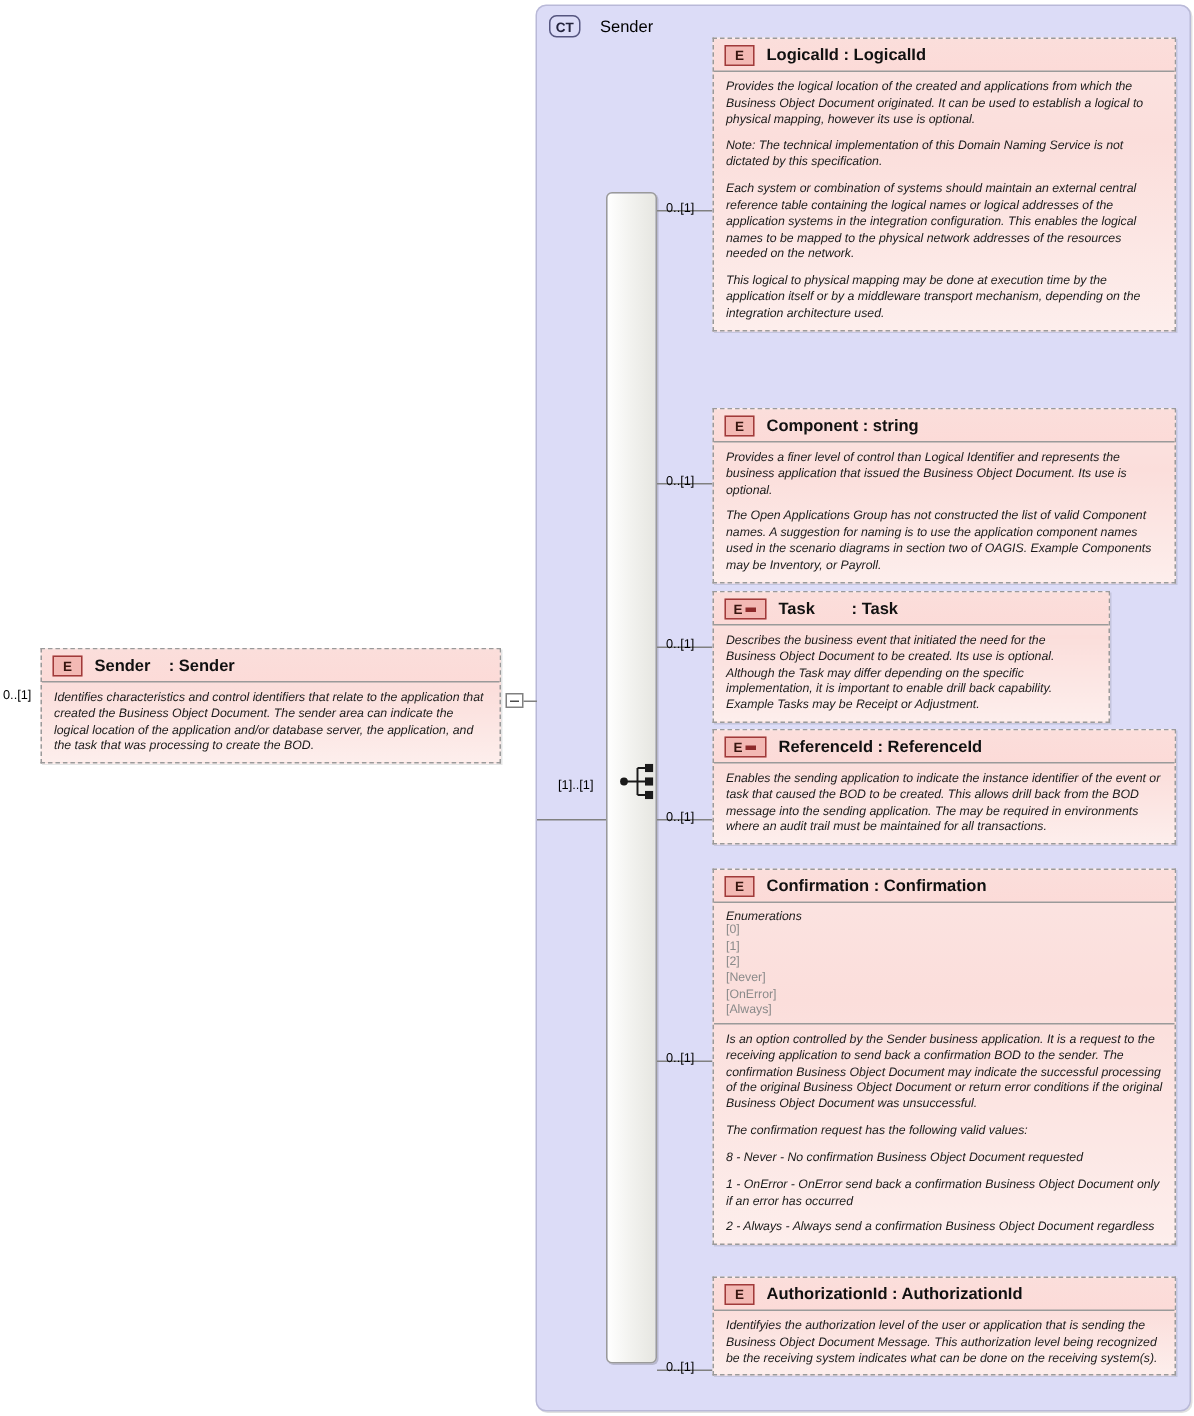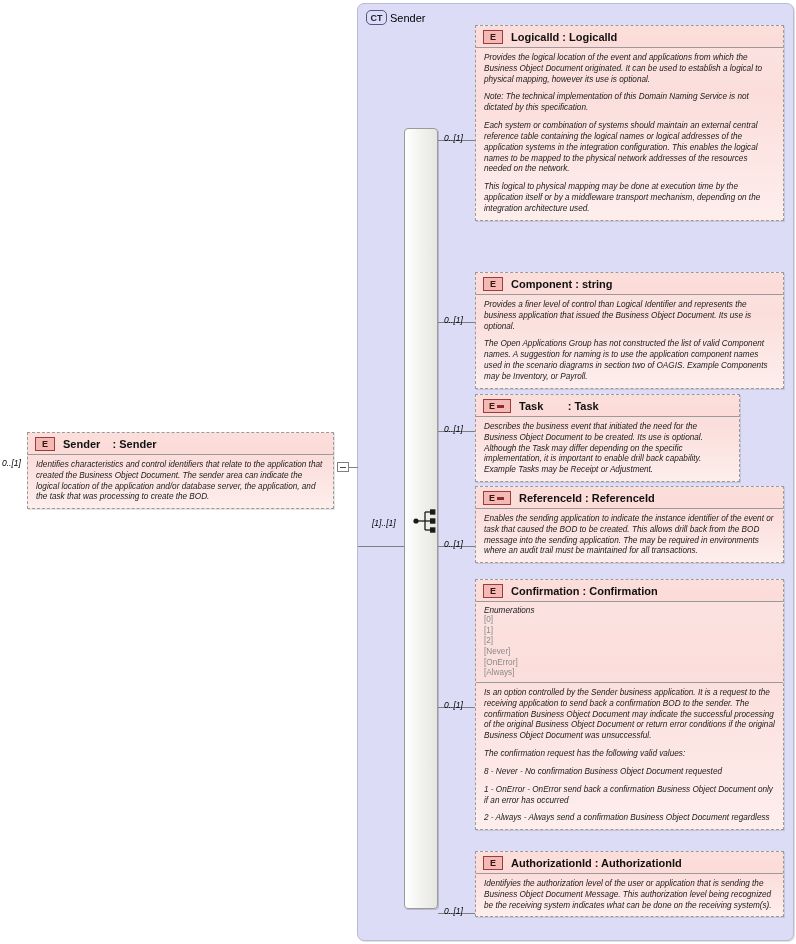--- a/index.html
+++ b/index.html
@@ -22,21 +22,21 @@
     left: 357px; top: 3px;
     width: 437px; height: 938px;
     background: #dcdcf7;
     border: 1px solid #b9b9d8;
     border-radius: 7px;
     box-shadow: 1px 1px 0 rgba(0,0,0,0.12);
   }
   .ct-header {
     position: absolute;
     left: 8px; top: 6px;
-    display: flex; align-items: center; gap: 3px;
+    display: flex; align-items: center; gap: 13px;
   }
   .ct-badge {
     width: 21px; height: 15px;
     border: 1px solid #55557f;
     border-radius: 5px;
     background: #dcdcf7;
     font-size: 9px;
     font-weight: bold;
     color: #22223a;
     display: flex; align-items: center; justify-content: center;
@@ -159,21 +159,20 @@
   .enum-values span {
     font-size: 8.2px;
     color: #8a8a8a;
     line-height: 1.30;
   }
 
   
   .mult {
     position: absolute;
     font-size: 8.5px;
-    font-style: italic;
     color: #000000;
     white-space: nowrap;
   }
 </style>
 </head>
 <body>
 
 <div id="canvas">
 
   <div class="ct-box">
@@ -225,21 +224,21 @@
   <div class="line h-line" style="left:438px; top:707px; width:37px;"></div>
 
   <div class="line h-line" style="left:438px; top:913px; width:37px;"></div>
 
   <div class="el-box" style="left:475px; top:25px; width:309px;">
     <div class="el-head">
       <span class="el-badge">E</span>
       <span class="el-name">LogicalId : LogicalId</span>
     </div>
     <div class="el-body">
-      <p class="el-desc">Provides the logical location of the event and applications from which the Business Object Document originated. It can be used to establish a logical to physical mapping, however its use is optional.</p>
+      <p class="el-desc">Provides the logical location of the created and applications from which the Business Object Document originated. It can be used to establish a logical to physical mapping, however its use is optional.</p>
       <p class="el-desc">Note:  The technical implementation of this Domain Naming Service is not dictated by this specification.</p>
       <p class="el-desc">Each system or combination of systems should maintain an external central reference table containing the logical names or logical addresses of the application systems in the integration configuration.  This enables the logical names to be mapped to the physical network addresses of the resources needed on the network.</p>
       <p class="el-desc">This logical to physical mapping may be done at execution time by the application itself or by a middleware transport mechanism, depending on the integration architecture used.</p>
     </div>
   </div>
   <span class="mult" style="left:444px; top:133px;">0..[1]</span>
 
   <div class="el-box" style="left:475px; top:272px; width:309px;">
     <div class="el-head">
       <span class="el-badge">E</span>

